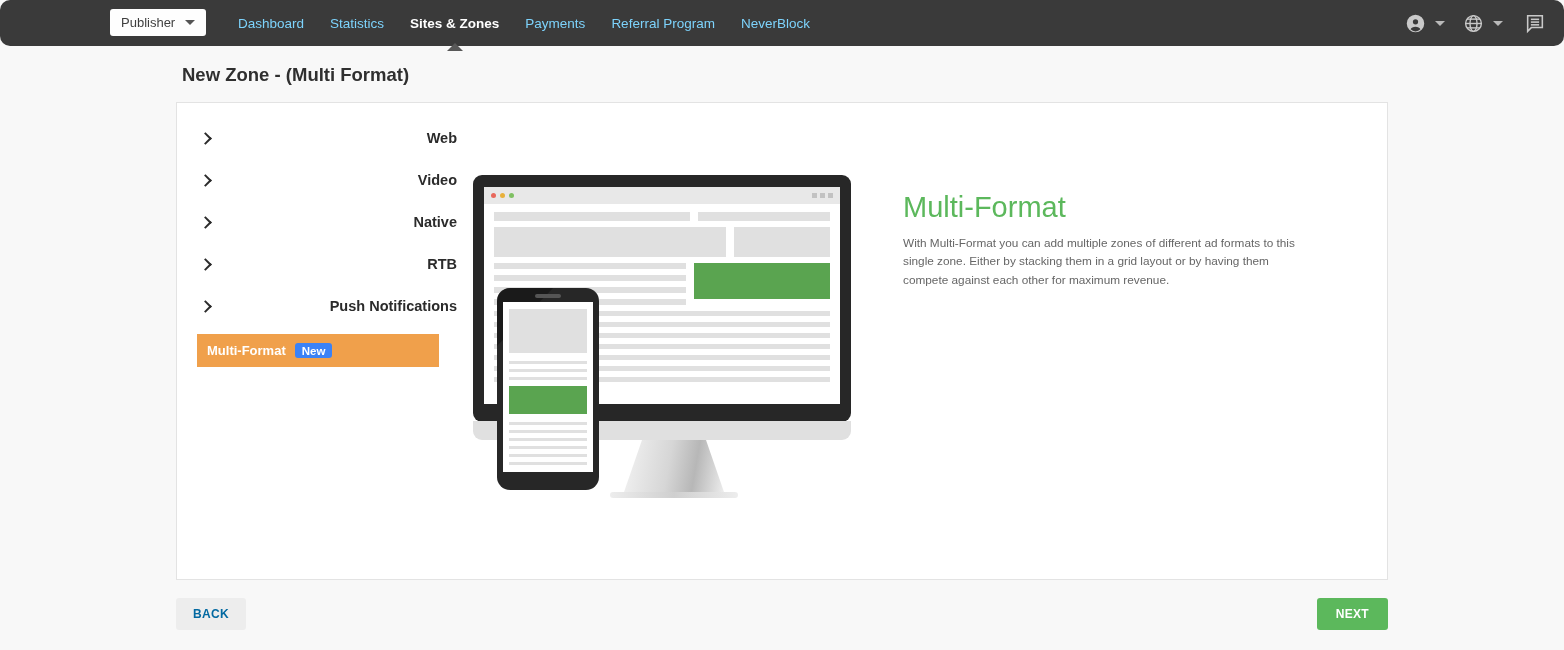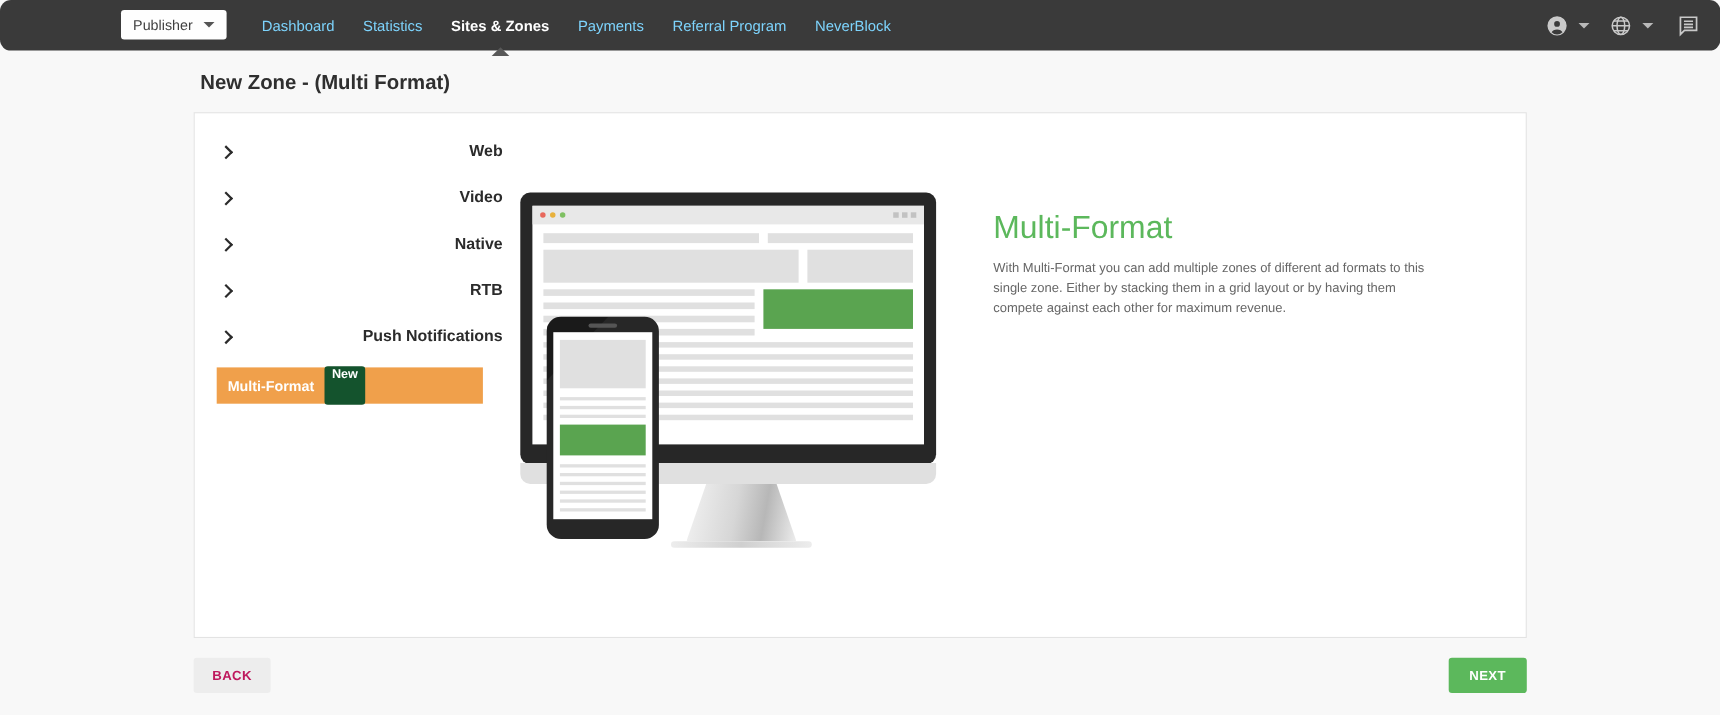--- a/index.html
+++ b/index.html
@@ -137,26 +137,26 @@
     gap: 9px;
     padding: 0 10px;
     cursor: pointer;
   }
   .acc-child-label {
     font-size: 13px;
     font-weight: bold;
     color: #ffffff;
   }
   .badge {
-    background: #14532d;
+    background: #3b82f6;
     color: #fff;
     font-size: 11.5px;
     font-weight: bold;
     border-radius: 3px;
-    padding: 3px 7px 20px;
+    padding: 3px 7px 0;
     line-height: 1;
   }
 
   
   .illus {
     flex: 0 0 430px;
     position: relative;
     margin-top: 72px;
     margin-left: 16px;
   }
@@ -298,21 +298,21 @@
     border: none;
     border-radius: 3px;
     font-size: 12px;
     font-weight: bold;
     letter-spacing: .3px;
     cursor: pointer;
     font-family: "Liberation Sans", sans-serif;
   }
   .btn-back {
     background: #ededed;
-    color: #be185d;
+    color: #0369a1;
     padding: 9px 17px;
   }
   .btn-next {
     background: #5cb85c;
     color: #ffffff;
     padding: 9px 19px;
     margin-left: auto;
   }
 </style>
 </head>

